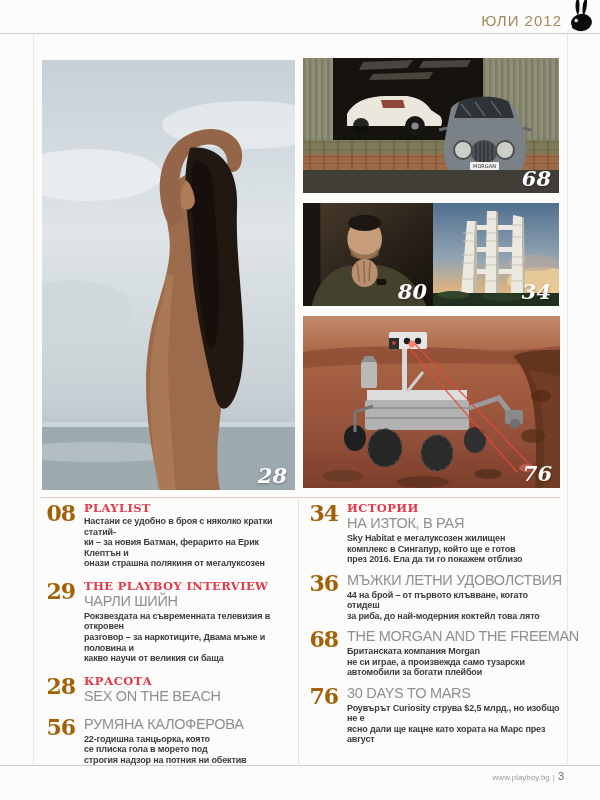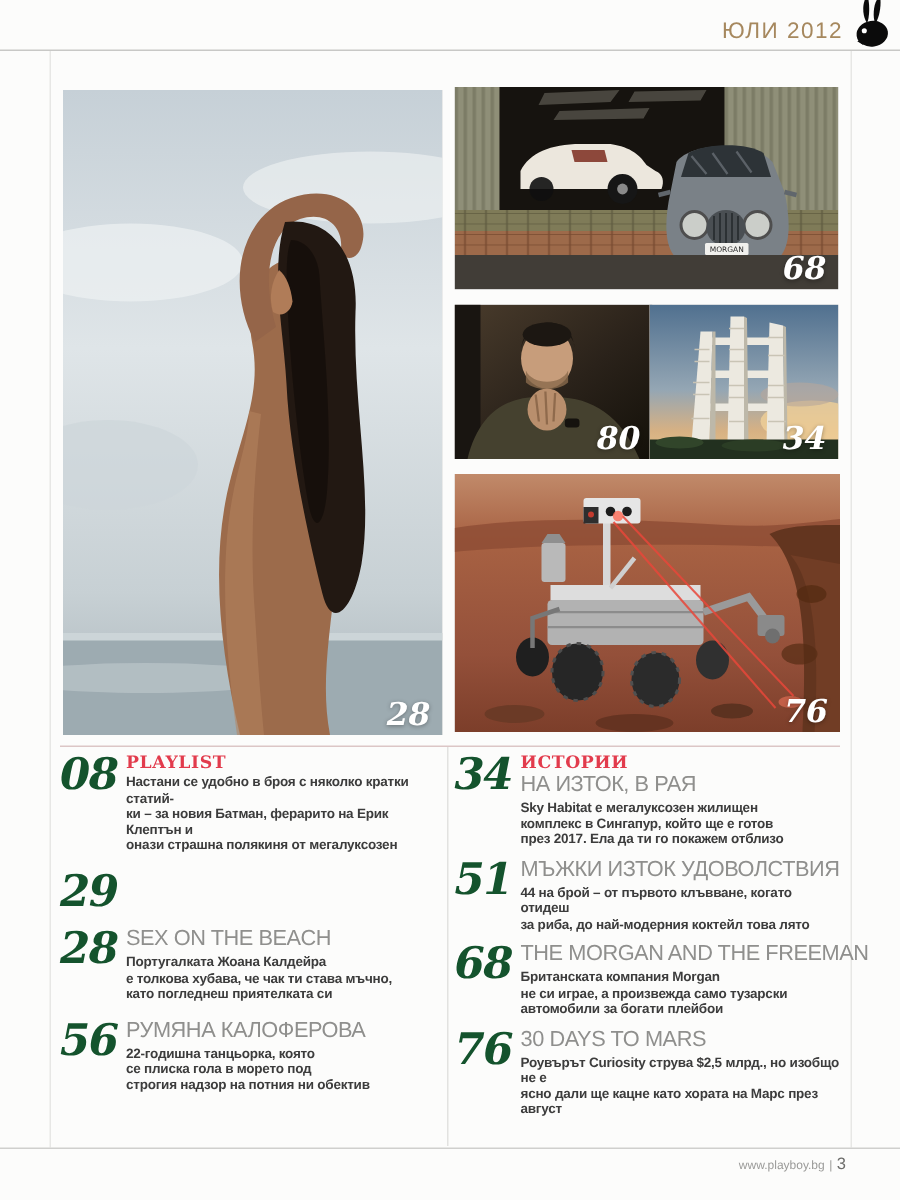--- a/index.html
+++ b/index.html
@@ -40,22 +40,22 @@
 
   
   .toc-hairline { position:absolute; left:40px; width:520px; top:497px; height:1px; background:#dcc6c6; }
   .toc-divider  { position:absolute; left:298px; top:498px; height:266px; width:1px; background:#e2e2e0; }
   .toc-col { position:absolute; top:502px; display:flex; flex-direction:column; }
   .toc-col.left  { left:40px;  width:252px; gap:11px; }
   .toc-col.right { left:303px; width:258px; gap:7px; }
   .entry { display:flex; align-items:flex-start; }
   .entry .num {
     width:44px; flex:0 0 44px; text-align:right; padding-right:9px;
-    font-family:"DejaVu Serif", serif; font-weight:bold; font-style:italic;
-    font-size:29px; line-height:0.92; color:#14532d; margin-top:1px;
+    font-family:"DejaVu Serif", serif; font-weight:bold; 
+    font-size:22px; line-height:0.92; color:#a16207; margin-top:1px;
     letter-spacing:-1px;
   }
   .entry .body { flex:1; min-width:0; }
   .cat {
     font-family:"DejaVu Serif", serif; font-weight:bold;
     font-size:11.5px; letter-spacing:.4px; color:#e23b4c; line-height:1.15;
   }
   .title {
     font-size:14.5px; color:#8f8f8d; letter-spacing:-0.3px; line-height:1.1;
     margin-top:1px; white-space:nowrap;
@@ -277,28 +277,33 @@
       <div class="num">08</div>
       <div class="body">
         <div class="cat">PLAYLIST</div>
         <div class="desc">Настани се удобно в броя с няколко кратки статий-
 ки – за новия Батман, ферарито на Ерик Клептън и
 онази страшна полякиня от мегалуксозен</div>
       </div>
     </div>
     <div class="entry">
       <div class="num">29</div>
+      <div class="body">
+        <div class="cat">THE PLAYBOY INTERVIEW</div>
+        <div class="title">ЧАРЛИ ШИЙН</div>
+        <div class="desc">Рокзвездата на съвременната телевизия в откровен
+разговор – за наркотиците, Двама мъже и половина и
+какво научи от великия си баща</div>
+      </div>
     </div>
     <div class="entry">
       <div class="num">28</div>
       <div class="body">
+        <div class="cat">КРАСОТА</div>
         <div class="title">SEX ON THE BEACH</div>
-        <div class="desc">Португалката Жоана Калдейра
-е толкова хубава, че чак ти става мъчно,
-като погледнеш приятелката си</div>
       </div>
     </div>
     <div class="entry">
       <div class="num">56</div>
       <div class="body">
         <div class="title">РУМЯНА КАЛОФЕРОВА</div>
         <div class="desc">22-годишна танцьорка, която
 се плиска гола в морето под
 строгия надзор на потния ни обектив</div>
       </div>
@@ -307,27 +312,27 @@
   </div>
 
   <div class="toc-col right">
     <div class="entry">
       <div class="num">34</div>
       <div class="body">
         <div class="cat">ИСТОРИИ</div>
         <div class="title">НА ИЗТОК, В РАЯ</div>
         <div class="desc">Sky Habitat е мегалуксозен жилищен
 комплекс в Сингапур, който ще е готов
-през 2017. Ела да ти го покажем отблизо</div>
-      </div>
-    </div>
-    <div class="entry">
-      <div class="num">51</div>
-      <div class="body">
-        <div class="title">МЪЖКИ ИЗТОК УДОВОЛСТВИЯ</div>
+през 2016. Ела да ти го покажем отблизо</div>
+      </div>
+    </div>
+    <div class="entry">
+      <div class="num">36</div>
+      <div class="body">
+        <div class="title">МЪЖКИ ЛЕТНИ УДОВОЛСТВИЯ</div>
         <div class="desc">44 на брой – от първото клъвване, когато отидеш
 за риба, до най-модерния коктейл това лято</div>
       </div>
     </div>
     <div class="entry">
       <div class="num">68</div>
       <div class="body">
         <div class="title">THE MORGAN AND THE FREEMAN</div>
         <div class="desc">Британската компания Morgan
 не си играе, а произвежда само тузарски

